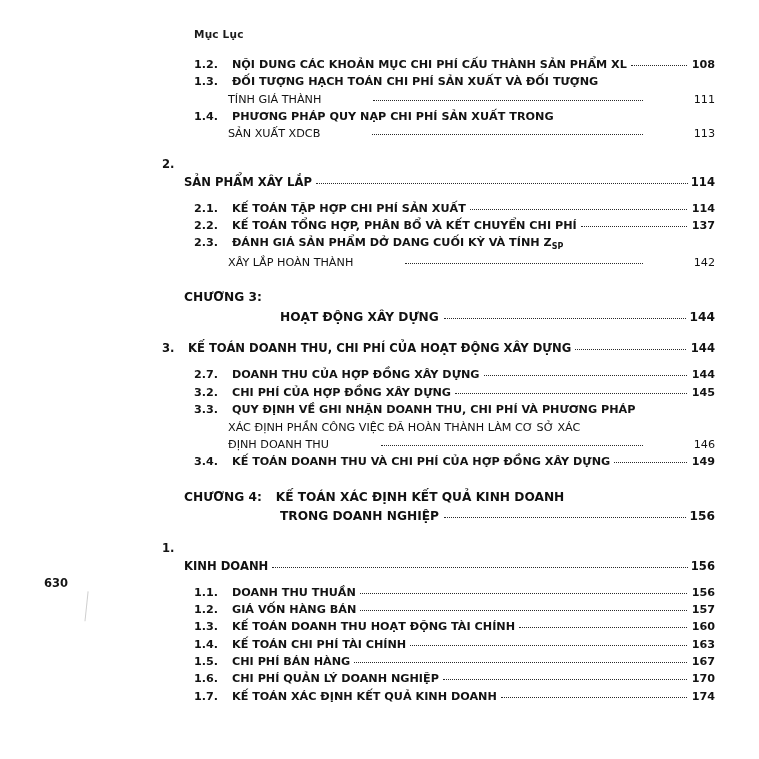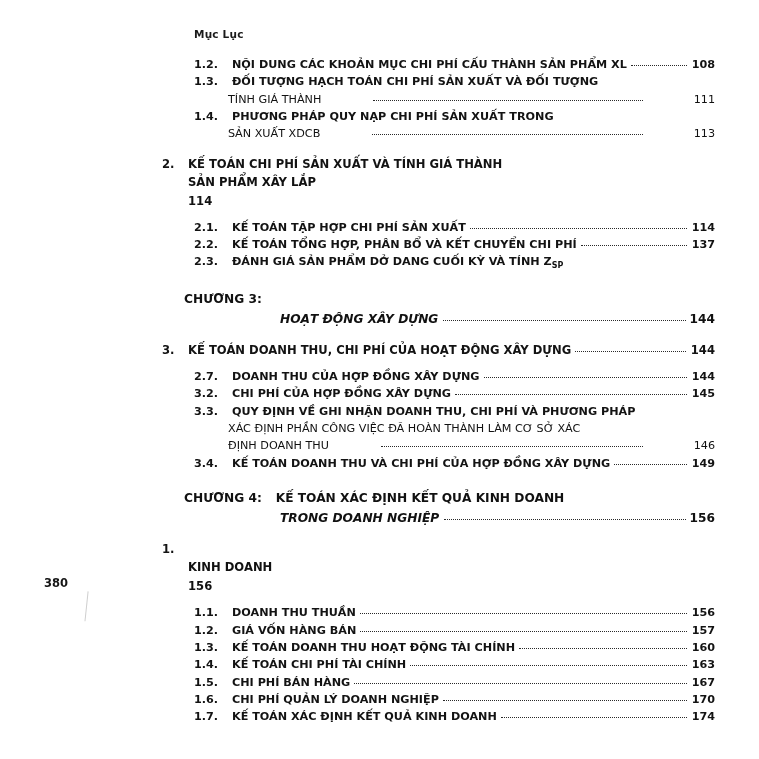--- a/index.html
+++ b/index.html
@@ -99,21 +99,20 @@
   .lvl-main .num { width: 22px; }
   .cont-main {
     margin-left: 118px;
     padding-left: 22px;
     font-weight: bold;
     font-size: 11.6px;
     line-height: 1.55;
     display: flex;
     align-items: baseline;
     white-space: nowrap;
-    flex-direction: column;
   }
   .cont-main .txt { flex: 0 0 auto; }
   .cont-main .dots {
     flex: 1 1 auto;
     overflow: hidden;
     margin: 0 3px 0 4px;
     position: relative;
     top: -2px;
     border-bottom: 1.3px dotted #2a2a2a;
   }
@@ -133,21 +132,21 @@
   .chapter-cont {
     margin-left: 140px;
     padding-left: 96px;
     font-weight: bold;
     font-size: 12.2px;
     line-height: 1.6;
     display: flex;
     align-items: baseline;
     white-space: nowrap;
   }
-  .chapter-cont .ctxt { flex: 0 0 auto; font-style: italic; }
+  .chapter-cont .ctxt { flex: 0 0 auto; }
   .chapter-cont .dots {
     flex: 1 1 auto;
     overflow: hidden;
     margin: 0 4px 0 5px;
     position: relative;
     top: -2px;
     border-bottom: 1.4px dotted #2a2a2a;
   }
   .chapter-cont .pg { flex: 0 0 auto; }
 
@@ -210,21 +209,20 @@
     <div class="cont">
       <span class="txt">SẢN XUẤT XDCB</span>
       <span class="dots"></span>
       <span class="pg">113</span>
     </div>
 
     <div class="gap-md"></div>
 
     <div class="entry lvl-main">
       <span class="num">2.</span>
-      <span class="txt">KẾ TOÁN CHI PHÍ SẢN XUẤT VÀ TÍNH GIÁ THÀNH</span>
     </div>
     <div class="cont-main">
       <span class="txt">SẢN PHẨM XÂY LẮP</span>
       <span class="dots"></span>
       <span class="pg">114</span>
     </div>
 
     <div class="gap-sm"></div>
 
     <div class="entry lvl-sub">
@@ -237,20 +235,25 @@
     <div class="entry lvl-sub">
       <span class="num">2.2.</span>
       <span class="txt">KẾ TOÁN TỔNG HỢP, PHÂN BỔ VÀ KẾT CHUYỂN CHI PHÍ</span>
       <span class="dots"></span>
       <span class="pg">137</span>
     </div>
 
     <div class="entry lvl-sub">
       <span class="num">2.3.</span>
       <span class="txt"><span>ĐÁNH GIÁ SẢN PHẨM DỞ DANG CUỐI KỲ VÀ TÍNH Z</span><span class="sub-zsp">SP</span></span>
+    </div>
+    <div class="cont">
+      <span class="txt">XÂY LẮP HOÀN THÀNH</span>
+      <span class="dots"></span>
+      <span class="pg">142</span>
     </div>
 
     <div class="gap-lg"></div>
 
     <div class="chapter">
       <span class="ctitle">CHƯƠNG 3:</span>
     </div>
     <div class="chapter-cont">
       <span class="ctxt">HOẠT ĐỘNG XÂY DỰNG</span>
       <span class="dots"></span>
@@ -365,16 +368,16 @@
     </div>
     <div class="entry lvl-sub">
       <span class="num">1.7.</span>
       <span class="txt">KẾ TOÁN XÁC ĐỊNH KẾT QUẢ KINH DOANH</span>
       <span class="dots"></span>
       <span class="pg">174</span>
     </div>
 
   </div>
 
-  <div class="footer-page">380</div>
+  <div class="footer-page">630</div>
   <div class="edge-mark"></div>
 
 </div>
 
 </body></html>

